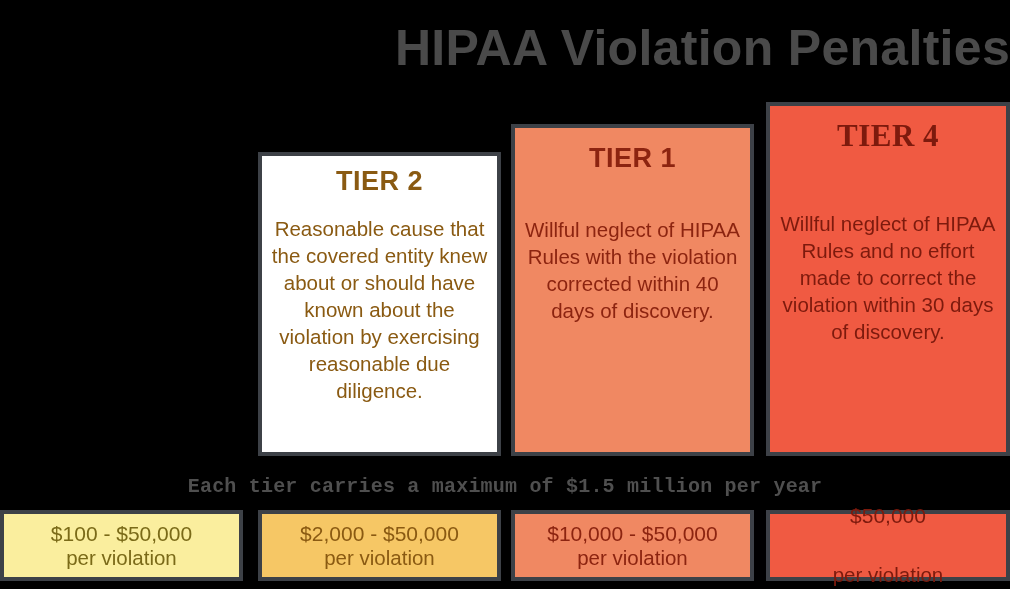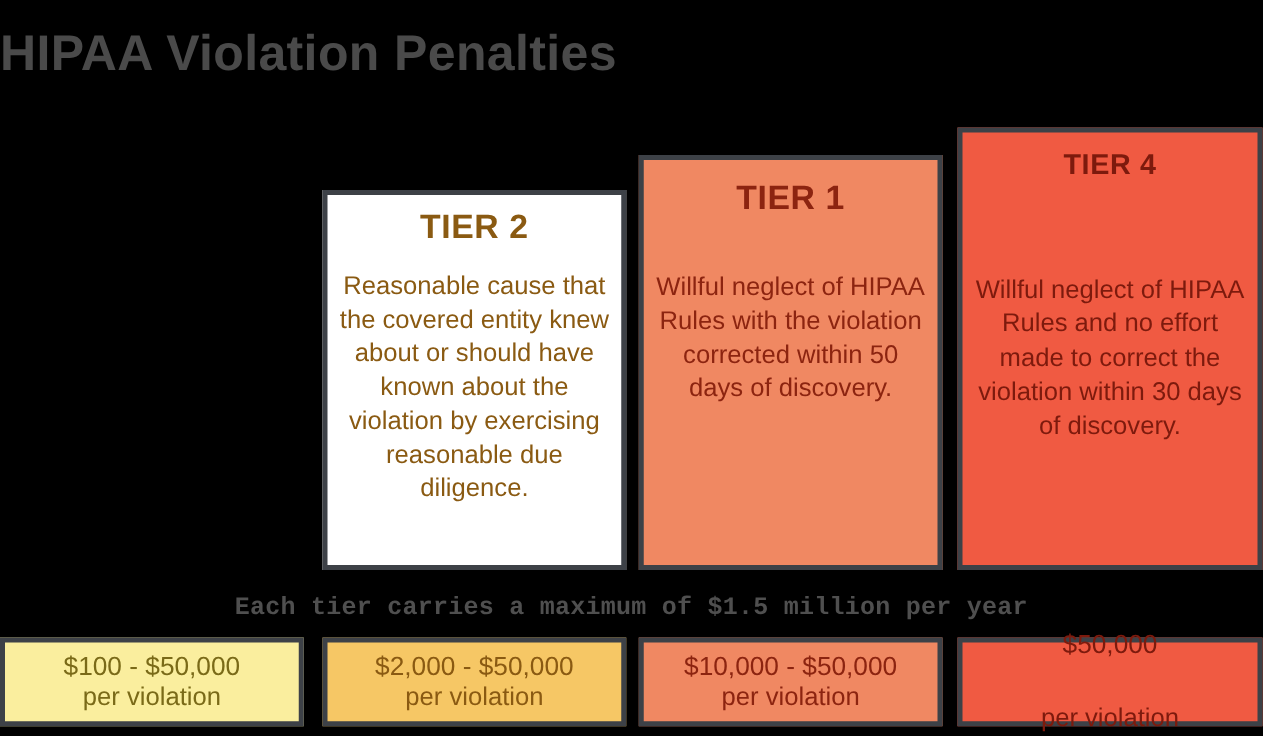--- a/index.html
+++ b/index.html
@@ -22,22 +22,22 @@
     height: 589px;
     background: #000000;
   }
 
   
   #title {
     position: absolute;
     left: 0;
     top: 22px;
     width: 1010px;
-    text-align: left;
-    font-size: 40px;
+    text-align: right;
+    font-size: 50px;
     font-weight: bold;
     color: #4a4a4a;
     letter-spacing: 0.3px;
     line-height: 1.05;
   }
 
   
   #bars {
     position: absolute;
     left: 0;
@@ -72,21 +72,21 @@
 
   
   #bar-tier-1 { left: 0px;   width: 243px; height: 281px; }
   #bar-tier-2 { left: 258px; width: 243px; height: 304px; }
   #bar-tier-3 { left: 511px; width: 243px; height: 332px; }
   #bar-tier-4 { left: 766px; width: 244px; height: 354px; }
 
   #bar-tier-1 .tier-heading { margin-top: 6px; }
   #bar-tier-2 .tier-heading { margin-bottom: 18px; }
   #bar-tier-3 .tier-heading { margin-top: 5px; margin-bottom: 42px; }
-  #bar-tier-4 .tier-heading { font-size: 23px; margin-top: 2px; margin-bottom: 74px; }
+  #bar-tier-4 .tier-heading { font-size: 31px; margin-top: 2px; margin-bottom: 56px; font-family: Liberation Serif, serif; }
 
   
   #caption-band {
     position: absolute;
     left: 0;
     top: 456px;
     width: 1010px;
     height: 60px;
     background: #000000;
     display: flex;
@@ -146,21 +146,21 @@
   <div id="bars">
 
 
     <div class="tier-bar" id="bar-tier-2" style="background: #ffffff; color: rgb(138, 90, 18); border-color: rgb(61, 65, 71);">
       <div class="tier-heading">TIER 2</div>
       <div class="tier-desc">Reasonable cause that the covered entity knew about or should have known about the violation by exercising reasonable due diligence.</div>
     </div>
 
     <div class="tier-bar" id="bar-tier-3" style="background: rgb(240, 136, 98); color: rgb(140, 36, 16); border-color: rgb(61, 65, 71);">
       <div class="tier-heading">TIER 1</div>
-      <div class="tier-desc">Willful neglect of HIPAA Rules with the violation corrected within 50 days of discovery.</div>
+      <div class="tier-desc">Willful neglect of HIPAA Rules with the violation corrected within 40 days of discovery.</div>
     </div>
 
     <div class="tier-bar" id="bar-tier-4" style="background: rgb(240, 90, 66); color: rgb(125, 26, 13); border-color: rgb(61, 65, 71);">
       <div class="tier-heading">TIER 4</div>
       <div class="tier-desc">Willful neglect of HIPAA Rules and no effort made to correct the violation within 30 days of discovery.</div>
     </div>
 
   </div>
 
   <div id="caption-band">

